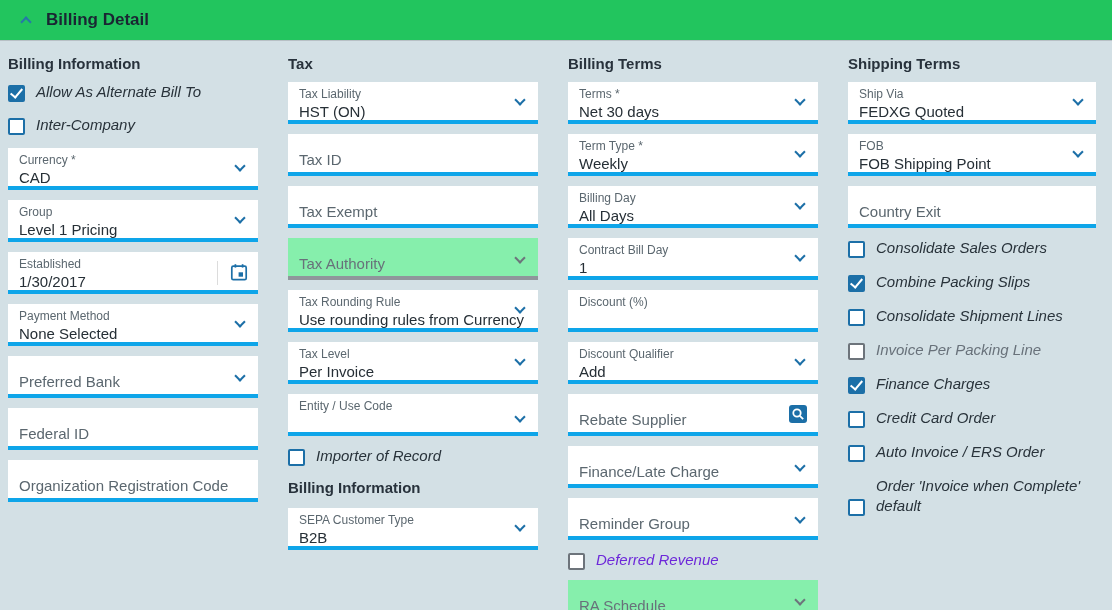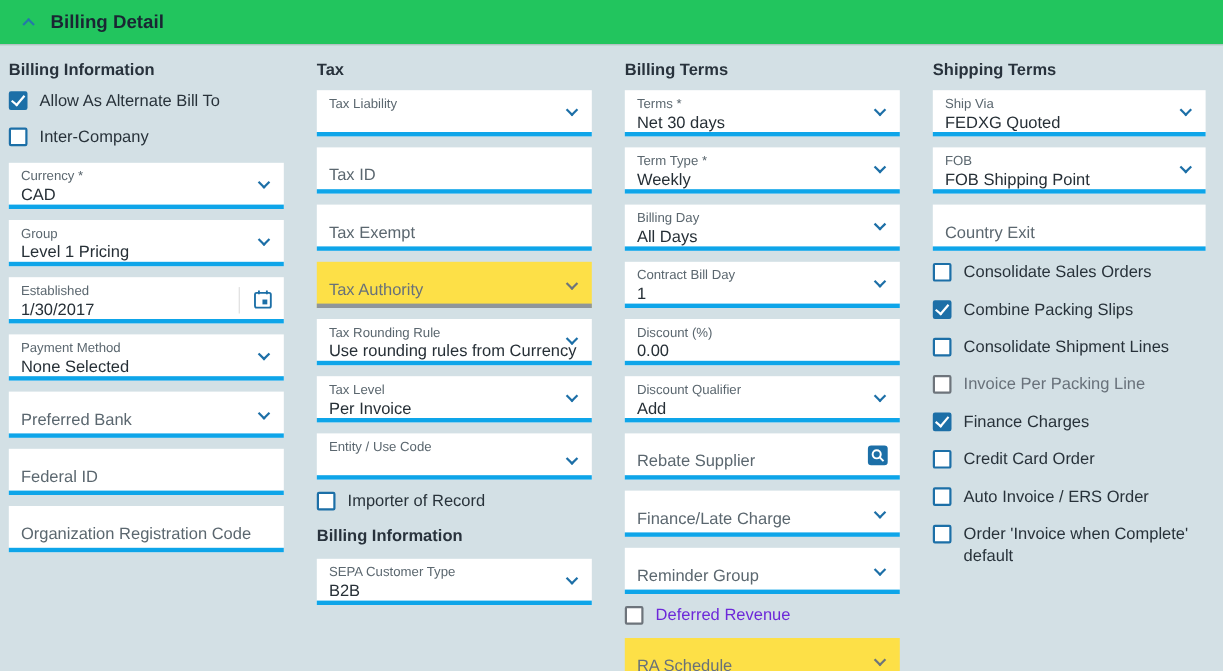--- a/index.html
+++ b/index.html
@@ -31,37 +31,37 @@
 
   
   .field {
     position: relative; background: #ffffff; border-bottom: 4px solid #0ea5e9;
     height: 42px; margin-bottom: 10px; padding: 5px 10px 0 11px; cursor: pointer;
   }
   .flabel { font-size: 12px; color: #5b676f; line-height: 14px; white-space: nowrap; }
   .fvalue { font-size: 15px; color: #262f36; line-height: 19px; margin-top: 1px; white-space: nowrap; overflow: hidden; }
   .field.empty { display: flex; align-items: center; padding-top: 12px; }
   .flabel-big { font-size: 15px; color: #5b676f; white-space: nowrap; }
-  .field.disabled { background: #fde047; border-bottom-color: #8f969b; cursor: default; }
+  .field.disabled { background: #86efac; border-bottom-color: #8f969b; cursor: default; }
   .field.disabled .flabel-big { color: #68717a; }
 
   .chev-down {
     position: absolute; right: 14px; top: 14px; width: 8px; height: 8px;
     border-right: 2px solid #1c6fa7; border-bottom: 2px solid #1c6fa7; transform: rotate(45deg);
   }
   .chev-down.mid { top: 16px; }
   .chev-down.low { top: 19px; }
   .field.disabled .chev-down { border-color: #6d747b; }
 
   .vsep { position: absolute; right: 40px; top: 9px; width: 1px; height: 24px; background: #dcdcdc; }
   .icon-right { position: absolute; right: 10px; top: 11px; }
   .icon-right.lookup { top: 10px; }
 
   
-  .cbrow { display: flex; align-items: flex-start; margin: 0 0 13px; cursor: pointer; }
+  .cbrow { display: flex; align-items: flex-end; margin: 0 0 13px; cursor: pointer; font-style: italic; }
   .cb-group { margin-top: 6px; margin-bottom: 4px; }
   .cbbox {
     flex: 0 0 17px; width: 17px; height: 17px; border: 2px solid #1c6fa7;
     border-radius: 2px; background: #fff; position: relative; margin-top: 1px;
   }
   .cbbox.checked { background: #1c6fa7; }
   .cbbox.checked::after {
     content: ""; position: absolute; left: 3px; top: -1px; width: 5px; height: 10px;
     border-right: 2px solid #fff; border-bottom: 2px solid #fff; transform: rotate(40deg);
   }
@@ -144,20 +144,21 @@
     <div class="field empty">
       <div class="flabel-big">Organization Registration Code</div>
     </div>
   </div>
 
   <div class="col">
     <div class="sec-title">Tax</div>
 
     <div class="field">
       <div class="flabel">Tax Liability</div>
+      <div class="fvalue">HST (ON)</div>
       <span class="chev-down"></span>
     </div>
 
     <div class="field empty">
       <div class="flabel-big">Tax ID</div>
     </div>
 
     <div class="field empty">
       <div class="flabel-big">Tax Exempt</div>
     </div>
@@ -220,21 +221,20 @@
     </div>
 
     <div class="field">
       <div class="flabel">Contract Bill Day</div>
       <div class="fvalue">1</div>
       <span class="chev-down"></span>
     </div>
 
     <div class="field">
       <div class="flabel">Discount (%)</div>
-      <div class="fvalue">0.00</div>
     </div>
 
     <div class="field">
       <div class="flabel">Discount Qualifier</div>
       <div class="fvalue">Add</div>
       <span class="chev-down"></span>
     </div>
 
     <div class="field empty">
       <div class="flabel-big">Rebate Supplier</div>

